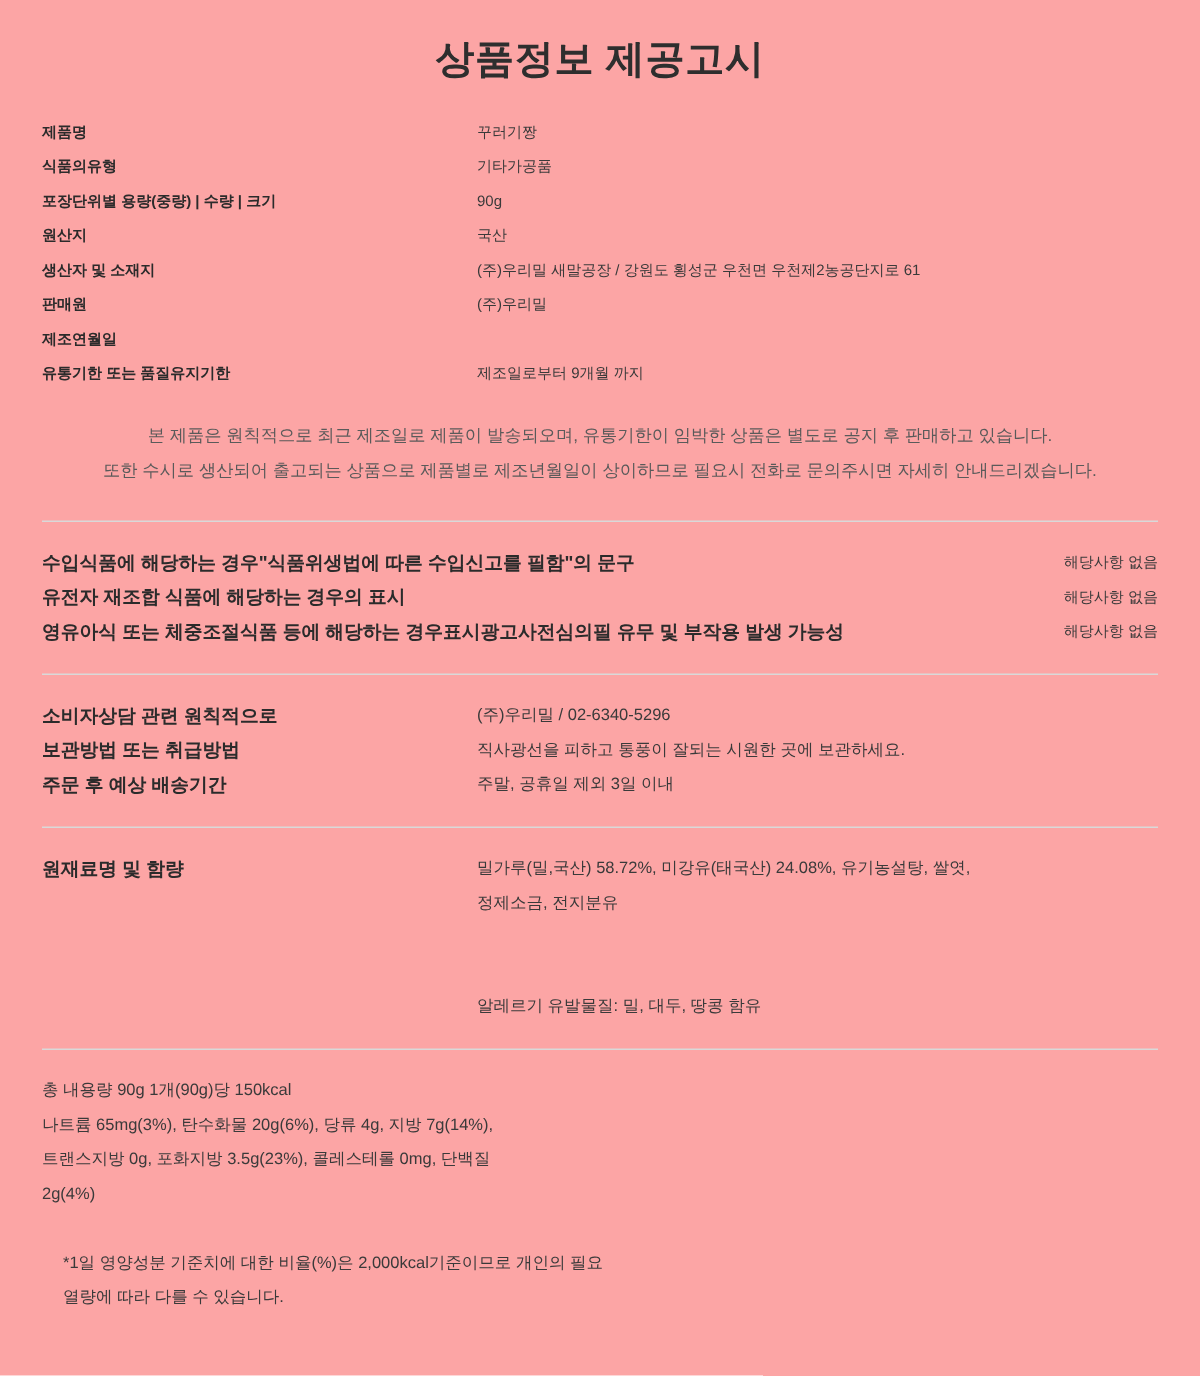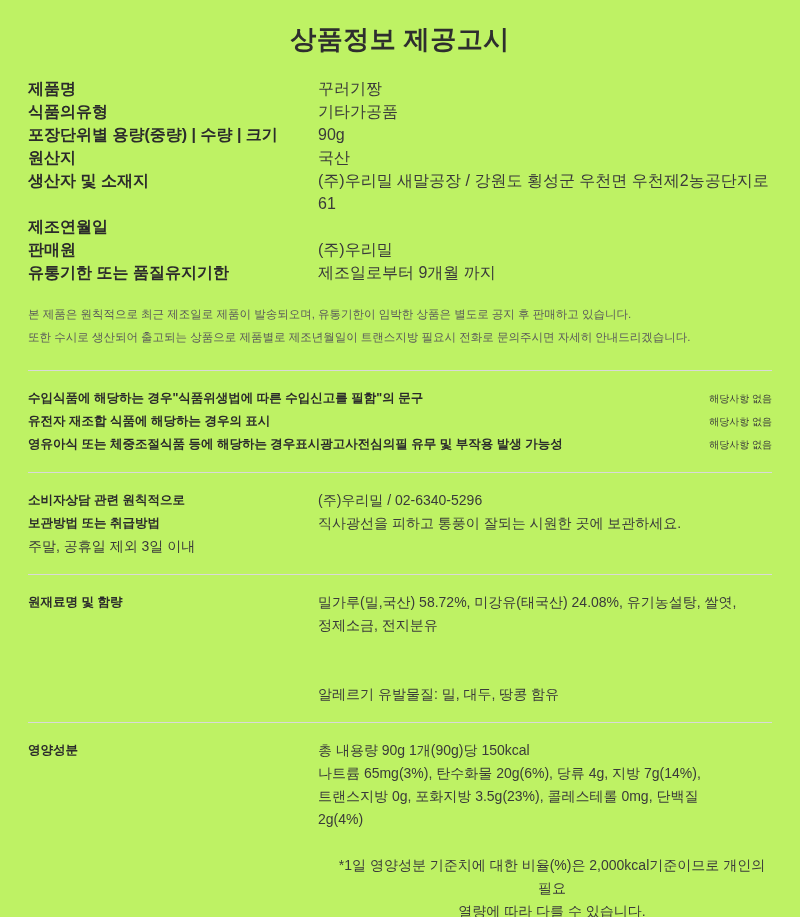--- a/index.html
+++ b/index.html
@@ -11,21 +11,21 @@
     width: 800px;
     height: 917px;
     font-family: "Liberation Sans", sans-serif;
     color: #333333;
     -webkit-font-smoothing: antialiased;
   }
   .page {
     position: relative;
     width: 800px;
     height: 917px;
-    background: #bef264;
+    background: #fca5a5;
     box-sizing: border-box;
   }
 
   
   .title-bar {
     padding: 22px 0 20px 0;
     text-align: center;
   }
   .title-bar h1 {
     margin: 0;
@@ -39,21 +39,21 @@
   .section {
     padding: 0 28px;
     box-sizing: border-box;
   }
   .rowset {
     width: 100%;
     border-collapse: collapse;
   }
   .rowset td {
     vertical-align: top;
-    font-size: 16px;
+    font-size: 10px;
     line-height: 23px;
     color: #333333;
     padding: 0;
   }
   td.label {
     width: 290px;
     font-weight: bold;
     color: #2b2b2b;
     white-space: nowrap;
   }
@@ -66,20 +66,21 @@
     height: 1px;
     background: #d9d9d9;
     margin: 0 28px;
   }
   .spacer-16 { height: 16px; }
   .spacer-20 { height: 20px; }
 
   
   .notes {
     padding: 0 28px;
+    text-align: center;
   }
   .notes p {
     margin: 0 0 3px 0;
     font-size: 11.5px;
     line-height: 20px;
     color: #5a5a5a;
   }
 
   
   .kv {
@@ -89,33 +90,33 @@
   .kv .k {
     width: 290px;
     flex: 0 0 290px;
     font-size: 12.5px;
     line-height: 23px;
     font-weight: bold;
     color: #2b2b2b;
   }
   .kv .v {
     flex: 1 1 auto;
-    font-size: 14px;
+    font-size: 11px;
     line-height: 23px;
     color: #3a3a3a;
   }
   .kv .r {
     flex: 0 0 110px;
     text-align: right;
     font-size: 10px;
     line-height: 23px;
     color: #3a3a3a;
   }
   .v-line { display: block; }
-  .v-line.indent { padding-left: 14px; text-align: center; }
+  .v-line.indent { padding-left: 14px; }
   .gap-line { display: block; height: 23px; }
 </style>
 </head>
 <body>
 
 <div class="page">
 
   <div class="title-bar">
     <h1>상품정보 제공고시</h1>
   </div>
@@ -137,40 +138,40 @@
         </tr>
         <tr>
           <td class="label">원산지</td>
           <td class="value">국산</td>
         </tr>
         <tr>
           <td class="label">생산자 및 소재지</td>
           <td class="value">(주)우리밀 새말공장 / 강원도 횡성군 우천면 우천제2농공단지로 61</td>
         </tr>
         <tr>
+          <td class="label">판매원</td>
+          <td class="value">(주)우리밀</td>
+        </tr>
+        <tr>
           <td class="label">제조연월일</td>
           <td class="value"></td>
         </tr>
         <tr>
-          <td class="label">판매원</td>
-          <td class="value">(주)우리밀</td>
-        </tr>
-        <tr>
           <td class="label">유통기한 또는 품질유지기한</td>
           <td class="value">제조일로부터 9개월 까지</td>
         </tr>
       </tbody>
     </table>
   </div>
 
   <div class="spacer-20"></div>
 
   <div class="notes">
     <p>본 제품은 원칙적으로 최근 제조일로 제품이 발송되오며, 유통기한이 임박한 상품은 별도로 공지 후 판매하고 있습니다.</p>
-    <p>또한 수시로 생산되어 출고되는 상품으로 제품별로 제조년월일이 트랜스지방 필요시 전화로 문의주시면 자세히 안내드리겠습니다.</p>
+    <p>또한 수시로 생산되어 출고되는 상품으로 제품별로 제조년월일이 상이하므로 필요시 전화로 문의주시면 자세히 안내드리겠습니다.</p>
   </div>
 
   <div class="spacer-20"></div>
   <div class="divider"></div>
   <div class="spacer-16"></div>
 
   <div class="section">
     <div class="kv">
       <div class="k" style="width:auto;flex:1 1 auto;">수입식품에 해당하는 경우"식품위생법에 따른 수입신고를 필함"의 문구</div>
       <div class="r">해당사항 없음</div>
@@ -192,20 +193,21 @@
   <div class="section">
     <div class="kv">
       <div class="k">소비자상담 관련 원칙적으로</div>
       <div class="v">(주)우리밀 / 02-6340-5296</div>
     </div>
     <div class="kv">
       <div class="k">보관방법 또는 취급방법</div>
       <div class="v">직사광선을 피하고 통풍이 잘되는 시원한 곳에 보관하세요.</div>
     </div>
     <div class="kv">
+      <div class="k">주문 후 예상 배송기간</div>
       <div class="v">주말, 공휴일 제외 3일 이내</div>
     </div>
   </div>
 
   <div class="spacer-16"></div>
   <div class="divider"></div>
   <div class="spacer-16"></div>
 
   <div class="section">
     <div class="kv">
@@ -219,21 +221,20 @@
       </div>
     </div>
   </div>
 
   <div class="spacer-16"></div>
   <div class="divider"></div>
   <div class="spacer-16"></div>
 
   <div class="section">
     <div class="kv">
-      <div class="k">영양성분</div>
       <div class="v">
         <span class="v-line">총 내용량 90g  1개(90g)당 150kcal</span>
         <span class="v-line">나트륨 65mg(3%), 탄수화물 20g(6%), 당류 4g, 지방 7g(14%),</span>
         <span class="v-line">트랜스지방 0g, 포화지방 3.5g(23%), 콜레스테롤 0mg, 단백질</span>
         <span class="v-line">2g(4%)</span>
         <span class="gap-line"></span>
         <span class="v-line indent">*1일 영양성분 기준치에 대한 비율(%)은 2,000kcal기준이므로 개인의 필요</span>
         <span class="v-line indent">열량에 따라 다를 수 있습니다.</span>
       </div>
     </div>

